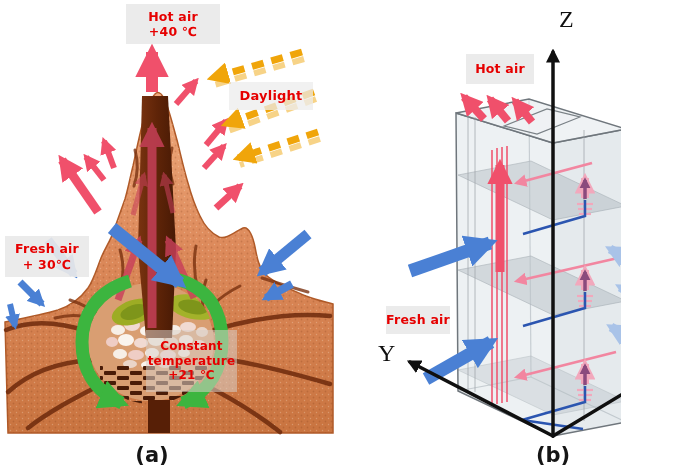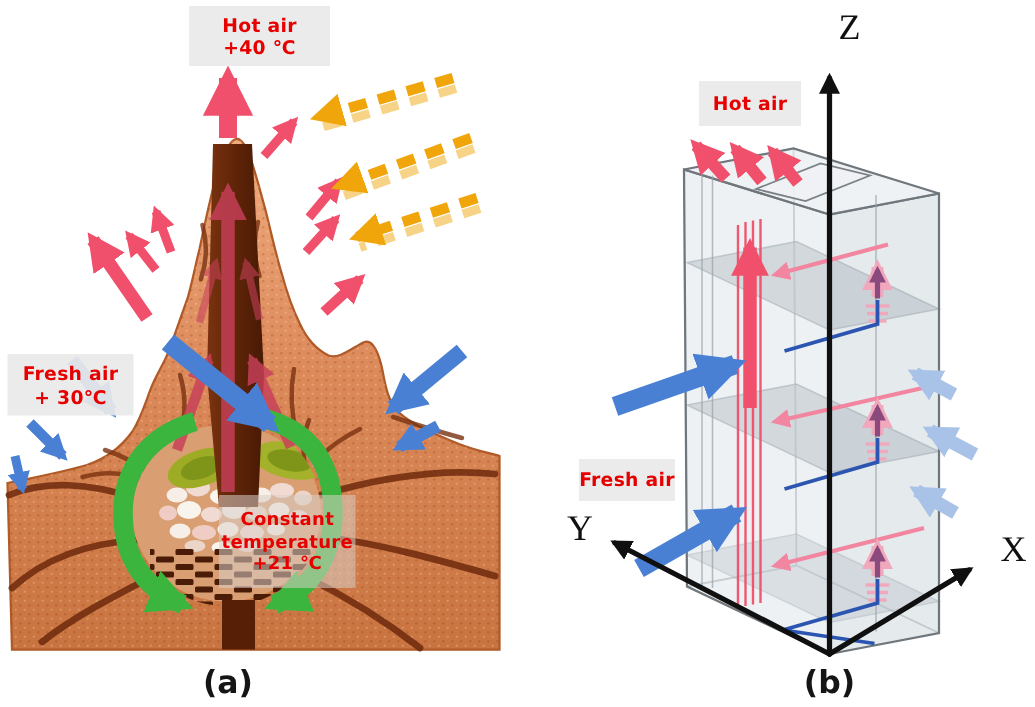--- a/index.html
+++ b/index.html
@@ -1,18 +1,19 @@
 <!DOCTYPE html>
 <html><head>
 <meta charset="utf-8">
 <style>
   html,body{margin:0;padding:0;background:#ffffff;}
   .fig{
-    position:relative;width:690px;height:471px;background:#ffffff;overflow:hidden;
+    position:relative;width:594px;height:471px;background:#ffffff;overflow:hidden;
     font-family:"DejaVu Sans",sans-serif;
+    padding-left:27px;
   }
   .fig svg{position:absolute;left:0;top:0;}
   .lbl{
     position:absolute;color:#e60000;font-weight:bold;text-align:center;
     line-height:1.22;font-size:12.5px;display:flex;flex-direction:column;
     align-items:center;justify-content:center;letter-spacing:.2px;
   }
   .bgGray{background:rgba(233,233,233,0.92);}
   .bgGlass{background:rgba(236,236,236,0.75);}
   .bgStone{background:rgba(216,208,200,0.55);}
@@ -299,20 +300,23 @@
       <line x1="553" y1="436" x2="410" y2="362" marker-end="url(#mBlk)"></line>
     </g>
   </g>
 </svg>
 
 <div class="lbl bgGray" style="left:126px;top:4px;width:94px;height:40px;">
   <span>Hot air</span>
   <span>+40 ℃</span>
 </div>
 
+<div class="lbl bgGlass" style="left:229px;top:82px;width:84px;height:28px;font-size:13px;">
+  <span>Daylight</span>
+</div>
 
 <div class="lbl bgGray" style="left:5px;top:236px;width:84px;height:41px;">
   <span>Fresh air</span>
   <span>+ 30℃</span>
 </div>
 
 <div class="lbl bgStone" style="left:117px;top:330px;width:91px;height:62px;font-size:12px;margin-left:29px;">
   <span>Constant</span>
   <span>temperature</span>
   <span>+21 ℃</span>

